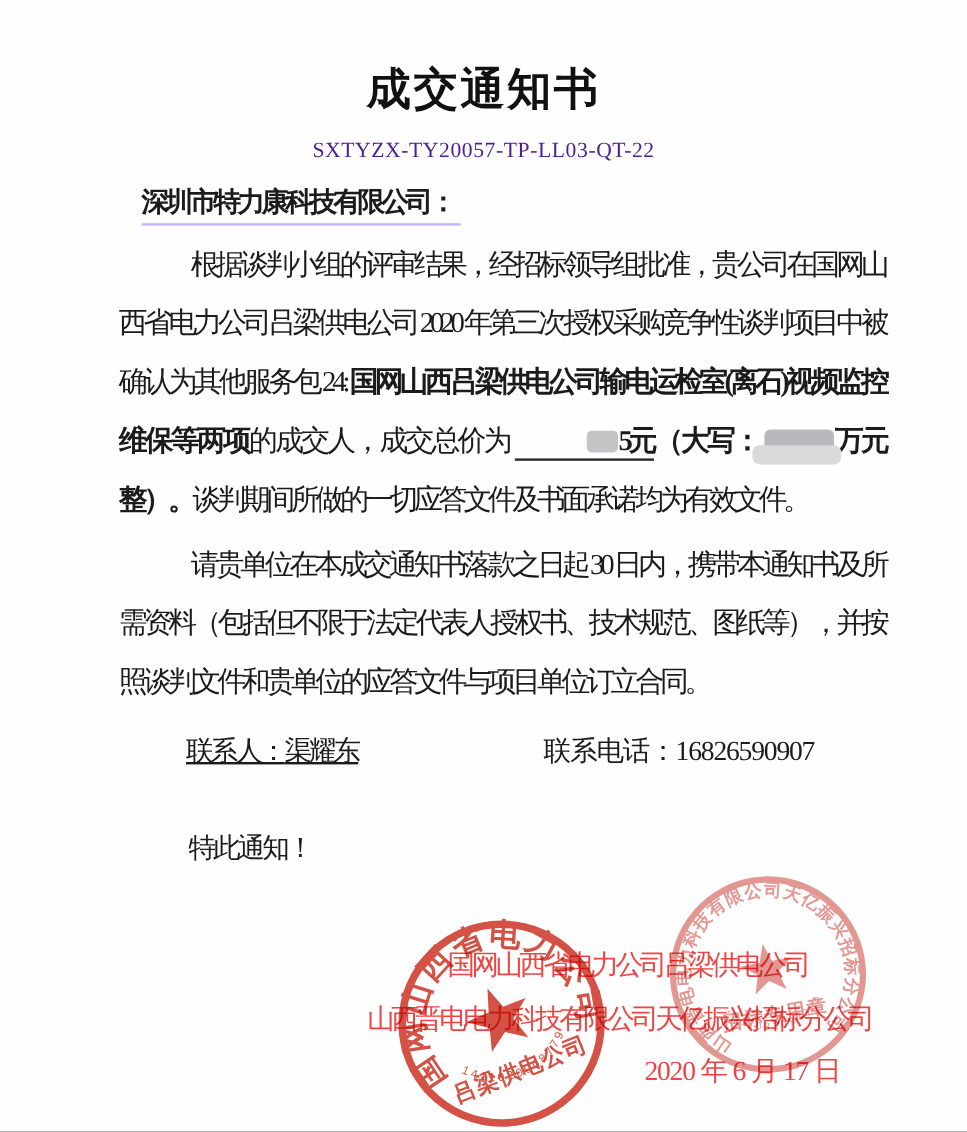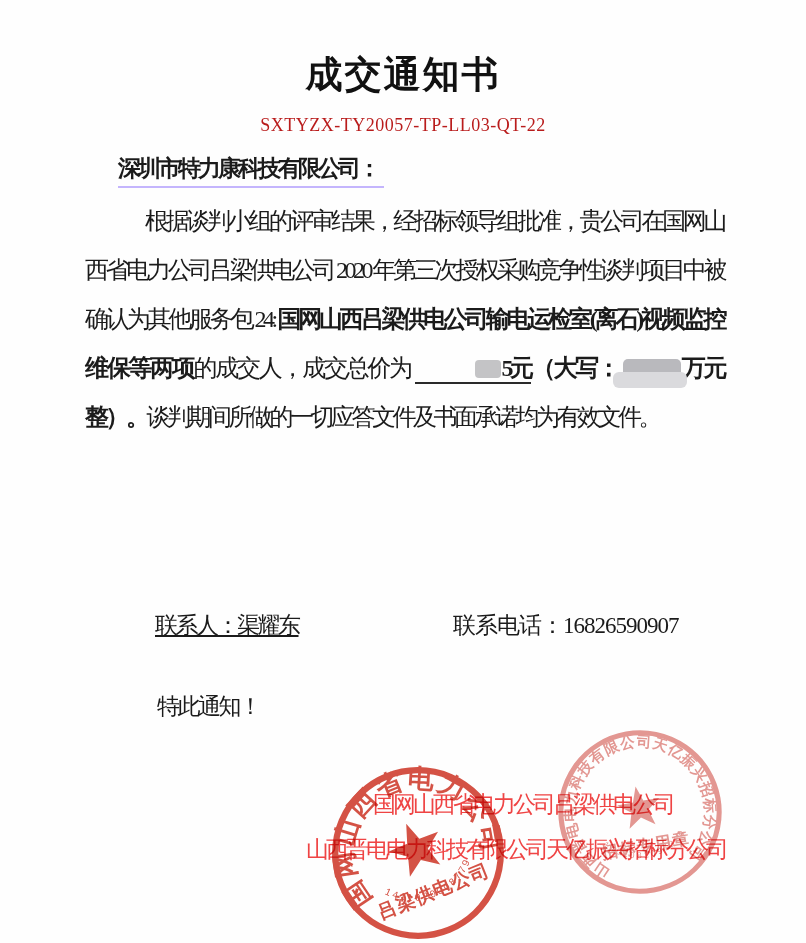--- a/index.html
+++ b/index.html
@@ -14,30 +14,30 @@
   }
   .doc-title{
     position:absolute;top:50px;left:0;width:806px;
     text-align:center;
     font-size:37px;font-weight:700;letter-spacing:2px;
     color:#111;
   }
   .ref-no{
     position:absolute;top:115px;left:0;width:806px;
     text-align:center;
-    font-size:18px;letter-spacing:.5px;color:#b91c1c;
+    font-size:18px;letter-spacing:.5px;color:#4c1d95;
   }
   .addressee{
     position:absolute;top:153px;left:118px;
     font-size:23px;font-weight:700;letter-spacing:-3px;
     border-bottom:2px solid #c4b5fd;
     padding-bottom:2px;padding-right:6px;
   }
   .para{
-    position:absolute;left:85px;width:639px;
+    position:absolute;left:99px;width:639px;
     font-size:24px;letter-spacing:-3.5px;
     line-height:49px;
     text-align:justify;
     text-indent:60px;
     font-family:Liberation Serif, serif;
   }
   .para.p1{top:197px;}
   .para.p2{top:447px;}
   .b{font-weight:700;}
   .amount-underline{
@@ -88,30 +88,32 @@
   <div class="doc-title">成交通知书</div>
 
   <div class="ref-no">SXTYZX-TY20057-TP-LL03-QT-22</div>
 
   <div class="addressee">深圳市特力康科技有限公司：</div>
 
   <div class="para p1">
     <span>根据谈判小组的评审结果，经招标领导组批准，贵公司在国网山西省电力公司吕梁供电公司 2020 年第三次授权采购竞争性谈判项目中被确认为其他服务包 24: </span><span class="b">国网山西吕梁供电公司输电运检室(离石)视频监控维保等两项</span><span>的成交人，成交总价为 </span><span class="amount-underline"><span class="redact redact-1"></span><span>5元</span></span><span class="b">（大写：</span><span class="redact redact-2"></span><span class="b">万元整）。</span><span>谈判期间所做的一切应答文件及书面承诺均为有效文件。</span>
   </div>
 
+  <div class="para p2">请贵单位在本成交通知书落款之日起 30 日内，携带本通知书及所需资料（包括但不限于法定代表人授权书、技术规范、图纸等），并按照谈判文件和贵单位的应答文件与项目单位订立合同。</div>
 
   <div class="contacts">
     <span class="contact-person"><span>联系人：</span><span>渠耀东</span></span>
     <span class="contact-phone"><span>联系电话：</span><span>16826590907</span></span>
   </div>
 
   <div class="notice-close">特此通知！</div>
 
   <div class="sign-line sign-org1">国网山西省电力公司吕梁供电公司</div>
   <div class="sign-line sign-org2">山西晋电电力科技有限公司天亿振兴招标分公司</div>
+  <div class="sign-line sign-date">2020 年 6 月 17 日</div>
 
   <svg class="seal seal-left" viewBox="0 0 200 200">
     <defs>
       <path id="ringL" d="M 34,128 A 72,72 0 1 1 166,128" fill="none"></path>
       <path id="codeL" d="M 38,112 A 68,68 0 0 0 162,112" fill="none"></path>
     </defs>
     <circle cx="100" cy="100" r="92" fill="none" stroke="#cf3a2b" stroke-width="7"></circle>
     <text font-size="29" font-weight="700" fill="#cf3a2b" letter-spacing="3" font-family="Liberation Serif, serif">
       <textPath href="#ringL" startOffset="50%" text-anchor="middle">国网山西省电力公司</textPath>
     </text>

